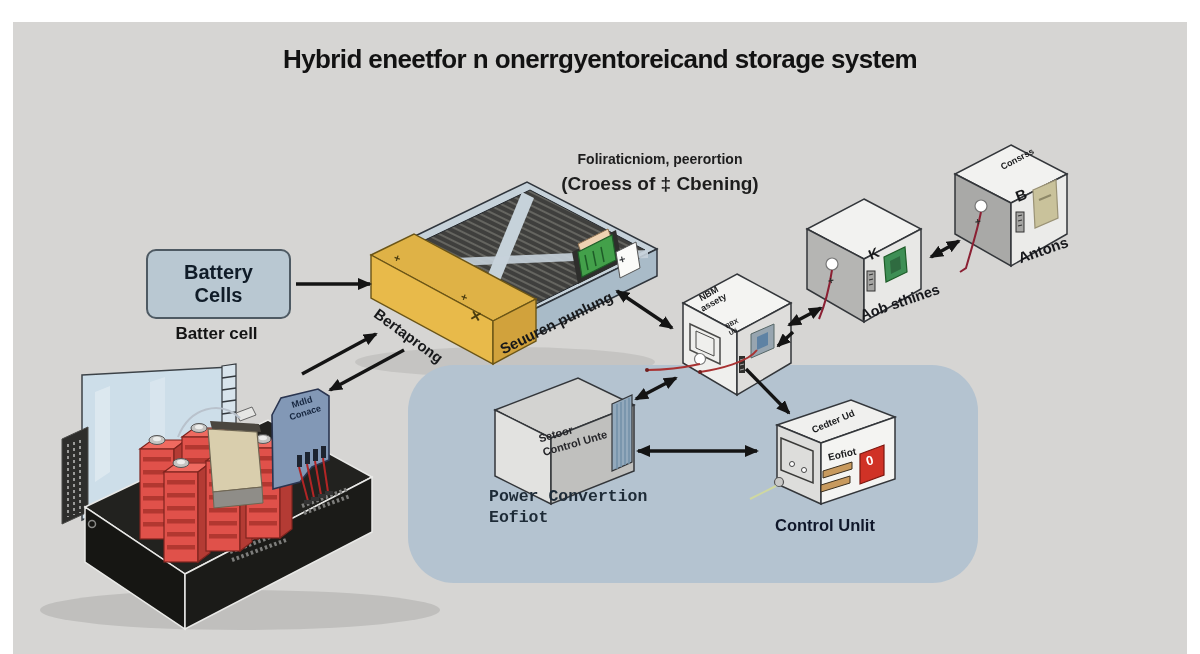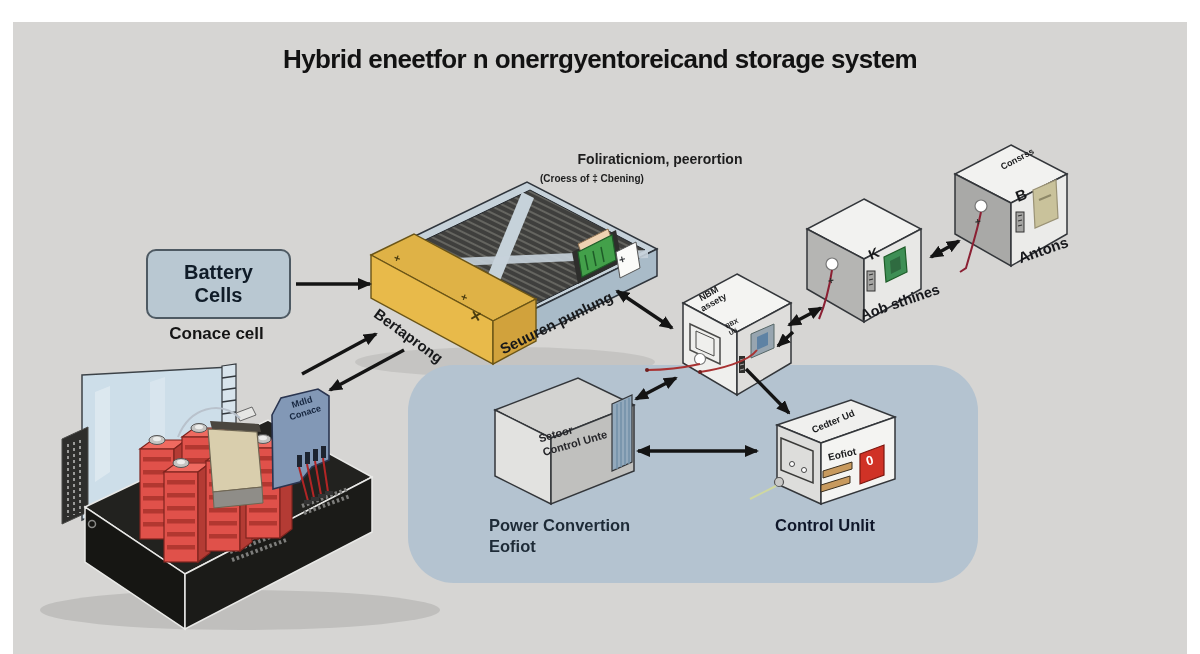--- a/index.html
+++ b/index.html
@@ -2,38 +2,38 @@
 <html><head>
 <meta charset="utf-8">
 <style>
   html,body{margin:0;padding:0;background:#fff;}
   .stage{position:relative;width:1200px;height:654px;background:#ffffff;overflow:hidden;
          font-family:"Liberation Sans",sans-serif;margin-top:12px;}
   .stage svg{position:absolute;left:0;top:0;}
   .lbl{position:absolute;font-weight:700;color:#17181a;white-space:nowrap;line-height:1.2;}
   #title{left:0;width:1200px;top:32px;font-size:26px;letter-spacing:-0.6px;color:#121212;text-align:center;}
   #note1{left:540px;width:240px;top:139px;font-size:14px;color:#1d1d1d;text-align:center;}
-  #note2{left:540px;width:240px;top:161px;font-size:10px;color:#1d1d1d;text-align:left;}
+  #note2{left:540px;width:240px;top:161px;font-size:19px;color:#1d1d1d;text-align:center;}
   #cellsBox{position:absolute;left:146px;top:237px;width:141px;height:66px;background:#b9c8d2;
             border:2px solid #4e5a63;border-radius:10px;display:flex;align-items:center;justify-content:center;}
   #cellsBox .t{font-weight:700;font-size:20px;color:#101c28;text-align:center;line-height:1.15;width:95px;}
   #cellsCap{left:146px;width:141px;top:312px;font-size:17px;color:#141414;text-align:center;}
   #bertaprong{left:381px;top:293px;font-size:15px;transform:rotate(36deg);transform-origin:left top;}
   #seuuren{left:497px;top:330px;font-size:15px;transform:rotate(-26deg);transform-origin:left top;}
   #nbmTop{left:694px;top:284px;font-size:9px;transform:rotate(-29deg);transform-origin:left top;text-align:center;line-height:1.15;}
   #bbx{left:724px;top:311px;font-size:6.5px;transform:rotate(-26deg);transform-origin:left top;line-height:1.2;}
   #kLetter{left:866px;top:236px;font-size:14px;transform:rotate(-23deg);transform-origin:left top;}
   #aobCap{left:858px;top:296px;font-size:14.5px;transform:rotate(-19deg);transform-origin:left top;color:#17181c;}
   #consrss{left:999px;top:151px;font-size:9px;transform:rotate(-28deg);transform-origin:left top;}
   #bLetter{left:1013px;top:177px;font-size:15px;transform:rotate(-21deg);transform-origin:left top;}
   #antonsCap{left:1016px;top:238px;font-size:15px;transform:rotate(-19deg);transform-origin:left top;color:#17181c;}
   #setoor{left:537px;top:420px;font-size:11px;transform:rotate(-16deg);transform-origin:left top;color:#26262a;line-height:1.3;}
   #cedter{left:810px;top:413px;font-size:9.5px;transform:rotate(-23deg);transform-origin:left top;}
   #eofiot{left:827px;top:440px;font-size:10px;transform:rotate(-13deg);transform-origin:left top;}
-  #pwrCap{left:489px;top:503px;font-size:16.5px;color:#1e2b37;line-height:1.3;}
+  #pwrCap{left:489px;top:474px;font-size:16.5px;color:#1e2b37;line-height:1.3;font-family:Liberation Mono, monospace;}
   #ctlCap{left:775px;width:155px;top:504px;font-size:16.5px;color:#0f172a;text-align:left;}
   #mdld{left:285px;top:390px;font-size:9px;transform:rotate(-17deg);transform-origin:left top;color:#16263f;text-align:center;line-height:1.2;}
   .mark{position:absolute;font-weight:700;}
   #plusA{left:394px;top:240px;font-size:11px;color:#4a3c10;transform:rotate(18deg);}
   #plusB{left:461px;top:279px;font-size:11px;color:#4a3c10;transform:rotate(18deg);}
   #crossM{left:470px;top:296px;font-size:14px;color:#4a3c10;transform:rotate(14deg);}
   #termPlus{left:619px;top:241px;font-size:11px;color:#33363a;transform:rotate(-14deg);}
   #aobPlus{left:828px;top:263px;font-size:10px;color:#2c2c2a;transform:rotate(-12deg);}
   #antPlus{left:975px;top:204px;font-size:10px;color:#2c2c2a;transform:rotate(-12deg);}
   #switch0{left:866px;top:441px;font-size:13px;color:#fff;transform:rotate(-14deg);}
@@ -243,21 +243,21 @@
   </g>
 </svg>
 
 <div class="lbl" id="title">Hybrid eneetfor n onerrgyentoreicand storage system</div>
 <div class="lbl" id="note1">Foliraticniom, peerortion</div>
 <div class="lbl" id="note2">(Croess of ‡ Cbening)</div>
 
 <div id="cellsBox">
   <div class="t">Battery Cells</div>
 </div>
-<div class="lbl" id="cellsCap">Conace cell</div>
+<div class="lbl" id="cellsCap">Batter cell</div>
 
 <div class="lbl" id="bertaprong">Bertaprong</div>
 <div class="lbl" id="seuuren">Seuuren punlung</div>
 
 <div class="lbl" id="nbmTop"><span>NBM</span><br><span>assety</span></div>
 <div class="lbl" id="bbx"><span>BBX</span><br><span>Uti</span></div>
 
 <div class="lbl" id="kLetter">K</div>
 <div class="lbl" id="aobCap">Aob sthines</div>
 

